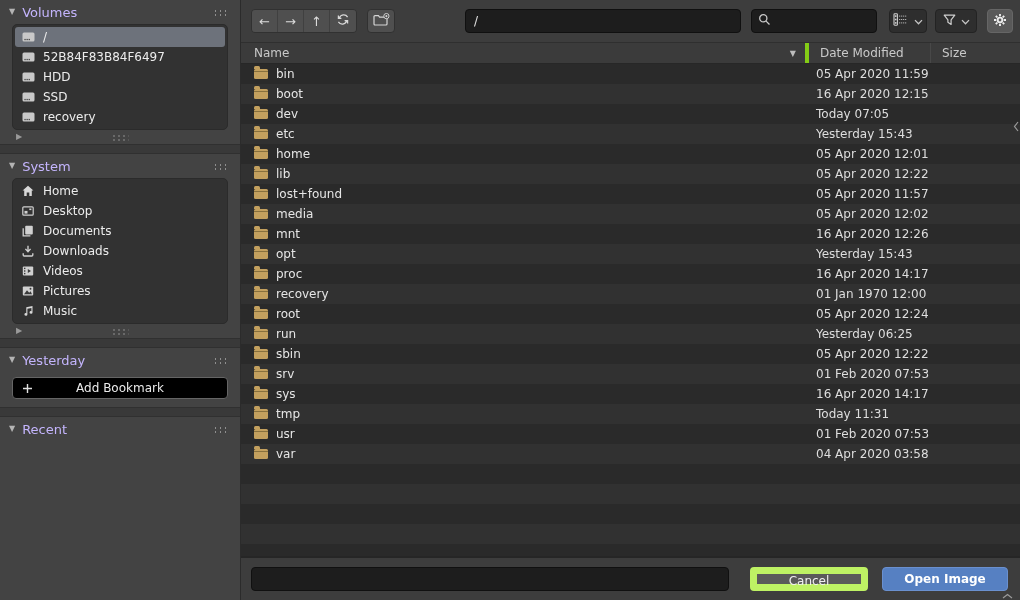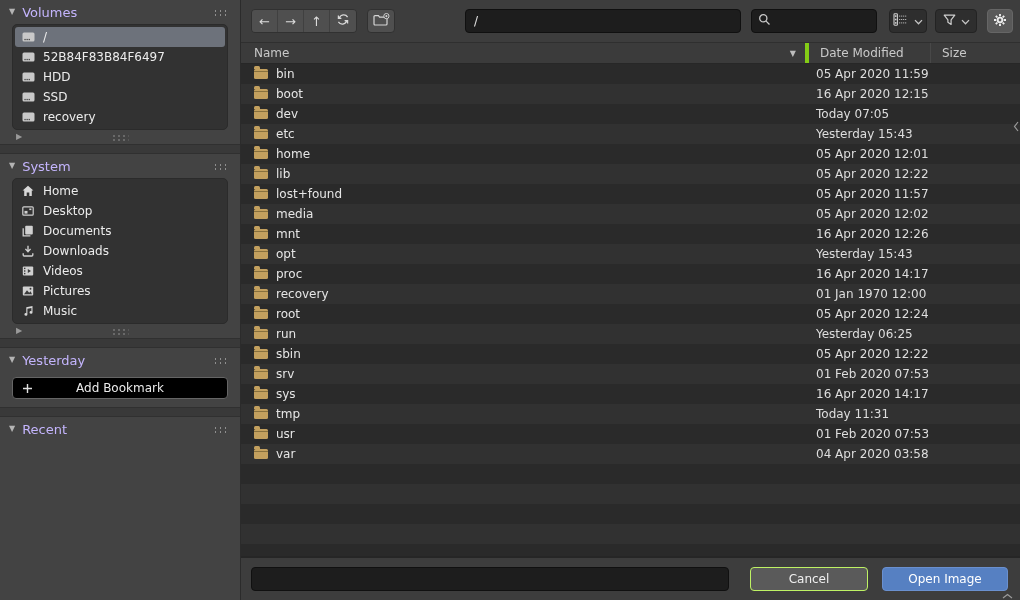--- a/index.html
+++ b/index.html
@@ -76,22 +76,22 @@
   .folder-icon::after { content:""; position:absolute; top:1.5px; left:0; width:100%; height:1.5px; background:#87703d; }
 
   .region-chevron-left { position:absolute; right:1px; top:57px; color:#9a9a9a; }
   .region-chevron-left svg, .corner-up svg { display:block; }
 
   .footer-bar { height:44px; background:#3d3d3d; border-top:2px solid #262626; display:flex; align-items:center;
                 padding:0 12px 0 10px; flex:none; position:relative; }
   .filename-field { width:478px; flex:none; }
   .footer-spacer { flex:1; }
   .btn { height:24px; border-radius:4px; font-size:12px; font-family:"DejaVu Sans", sans-serif; cursor:pointer; }
-  .cancel-btn { width:118px; background:#5a5a5a; border:1px solid #bef264; color:#f0f0f0; }
-  .open-btn { margin-left:14px; width:126px; background:#5680c2; border:1px solid #6a90cf; color:#ffffff; }
+  .cancel-btn { width:118px; background:#5a5a5a; border:7px solid #bef264; color:#f0f0f0; }
+  .open-btn { margin-left:14px; width:126px; background:#5680c2; border:1px solid #6a90cf; color:#ffffff;font-weight:bold; }
   .corner-up { position:absolute; right:7px; bottom:1px; color:#9a9a9a; }
 </style>
 </head>
 <body>
 
 <div class="app">
 
   <div class="sidebar">
 
     <div class="panel-header">

